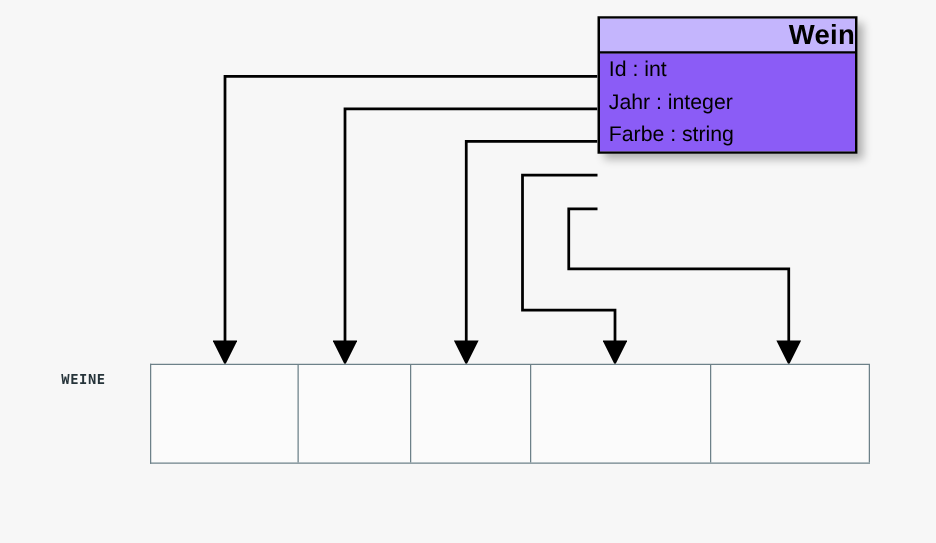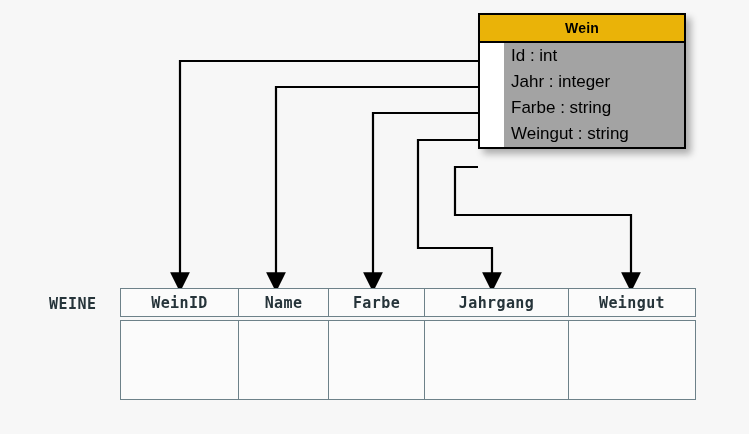--- a/index.html
+++ b/index.html
@@ -30,53 +30,52 @@
     position: absolute;
     left: 478px;
     top: 13px;
     width: 208px;
     border: 2px solid #000000;
     background: #ffffff;
     box-sizing: border-box;
     box-shadow: 5px 5px 7px rgba(0,0,0,0.30);
   }
   .uml-title {
-    text-align: center;
+    text-align: right;
     font-weight: bold;
-    font-size: 14px;
+    font-size: 22px;
     line-height: 26px;
     height: 26px;
     color: #000000;
     border-bottom: 2px solid #000000;
-    background: #eab308;
+    background: #c4b5fd;
     letter-spacing: 0.2px;
   }
   .uml-attrs {
-    background: #a3a3a3;
+    background: #8b5cf6;
     padding: 0;
-    margin-left: 24px;
   }
   .uml-attr {
     font-size: 17px;
     line-height: 26px;
     height: 26px;
     color: #000000;
     padding-left: 7px;
     white-space: nowrap;
     overflow: hidden;
   }
 
   
   #relation-label {
     position: absolute;
     left: 49px;
     top: 295px;
     font-family: "DejaVu Sans Mono", "Liberation Mono", monospace;
     font-weight: bold;
-    font-size: 15px;
+    font-size: 11px;
     line-height: 18px;
     color: #26343a;
     letter-spacing: 0.5px;
   }
 
   #relation-table {
     position: absolute;
     left: 120px;
     top: 288px;
   }
@@ -138,34 +137,26 @@
 
     <path d="M478,167 L455,167 L455,215 L631,215 L631,275" fill="none" stroke="#000000" stroke-width="2.2" marker-end="url(#arrowhead)"></path>
   </svg>
 
   <div id="uml-class-box">
     <div class="uml-title">Wein</div>
     <div class="uml-attrs">
       <div class="uml-attr">Id : int</div>
       <div class="uml-attr">Jahr : integer</div>
       <div class="uml-attr">Farbe : string</div>
-      <div class="uml-attr">Weingut : string</div>
     </div>
   </div>
 
   <div id="relation-label">WEINE</div>
 
   <div id="relation-table">
-    <div id="header-row">
-      <div class="cell" style="width: 118px; flex: 0 0 118px;">WeinID</div>
-      <div class="cell" style="width: 90px; flex: 0 0 90px;">Name</div>
-      <div class="cell" style="width: 96px; flex: 0 0 96px;">Farbe</div>
-      <div class="cell" style="width: 144px; flex: 0 0 144px;">Jahrgang</div>
-      <div class="cell" style="width: 127px; flex: 0 0 127px;">Weingut</div>
-    </div>
 
     <div id="body-row">
       <div class="cell" style="width: 118px; flex: 0 0 118px;"></div>
       <div class="cell" style="width: 90px; flex: 0 0 90px;"></div>
       <div class="cell" style="width: 96px; flex: 0 0 96px;"></div>
       <div class="cell" style="width: 144px; flex: 0 0 144px;"></div>
       <div class="cell" style="width: 127px; flex: 0 0 127px;"></div>
     </div>
   </div>
 

